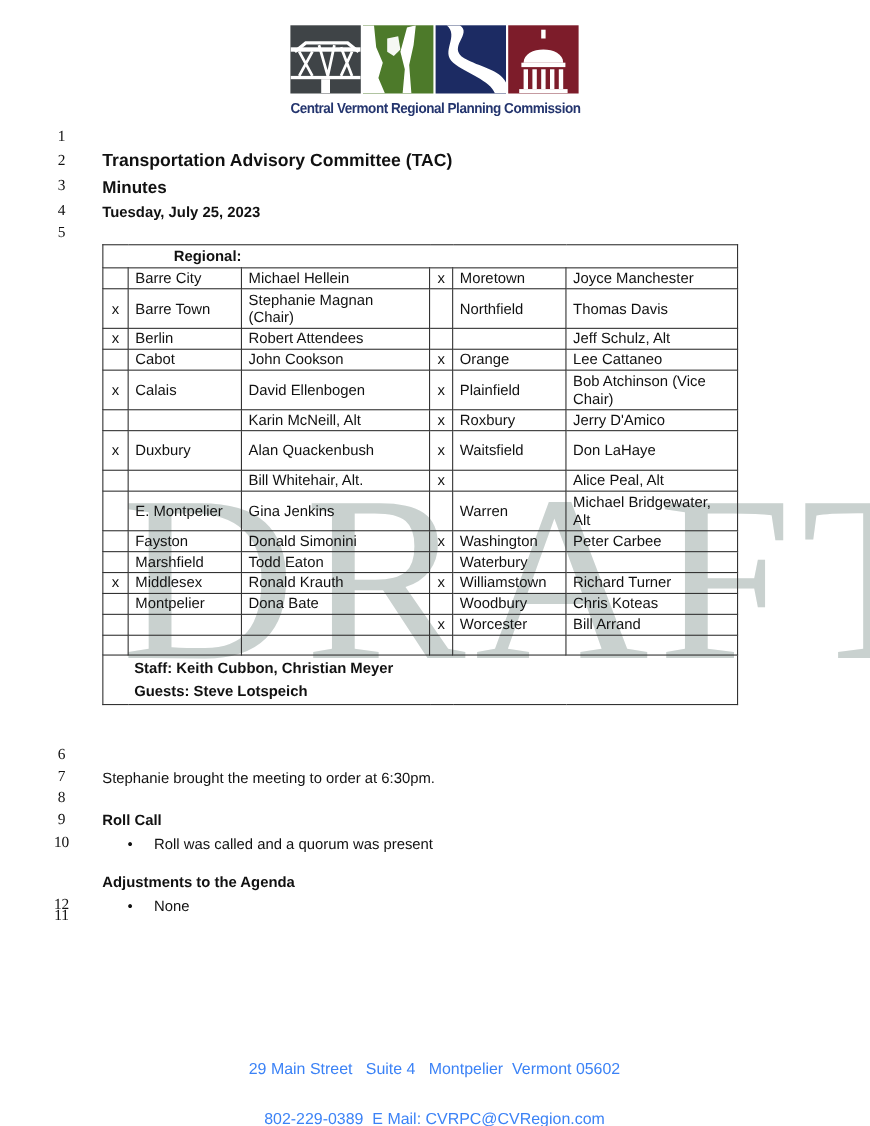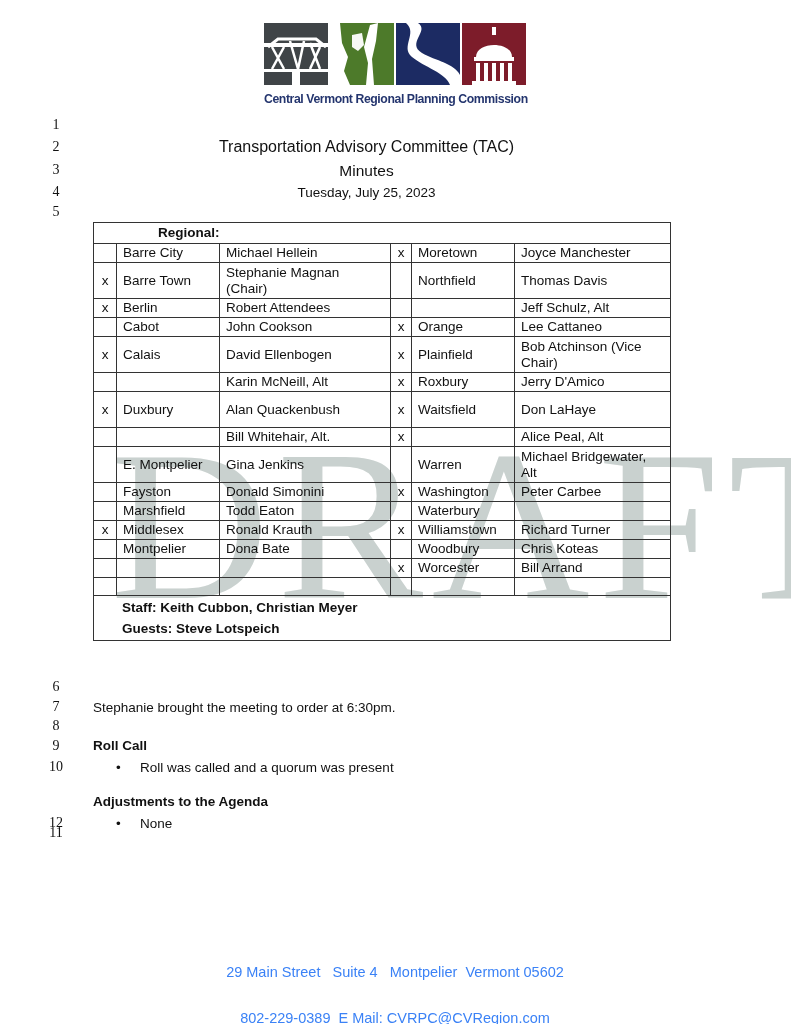--- a/index.html
+++ b/index.html
@@ -6,21 +6,21 @@
   body { width:791px; height:1024px; position:relative; overflow:hidden;
          font-family:"Liberation Sans", sans-serif; color:#111; }
   .logo { position:absolute; left:264px; top:23px; width:262px; height:90px; }
   .logo .tiles { display:flex; height:62px; gap:2px; }
   .tile { flex:1; position:relative; overflow:hidden; }
   .logo-text { font-family:"Liberation Sans", sans-serif; font-weight:bold;
        color:#24356e; font-size:13.2px; letter-spacing:-0.45px; white-space:nowrap;
        margin-top:6px; text-align:center; transform:scaleX(0.93); transform-origin:left; }
   .ln { position:absolute; left:40px; width:32px; text-align:center;
         font-family:"Liberation Serif", serif; font-size:14px; color:#111; }
-  .title { position:absolute; left:78px; width:577px; text-align:center; font-weight:normal; }
+  .title { position:absolute; left:93px; width:577px; font-weight:bold; }
   .t1 { top:138px; font-size:16px; }
   .t2 { top:162px; font-size:15.5px; }
   .t3 { top:185px; font-size:13.5px; }
   .watermark { position:absolute; left:118px; top:418px; font-family:"Liberation Serif", serif;
         font-size:215px; color:#c9d1cf; letter-spacing:8px; line-height:1; z-index:0;
         transform:scaleX(1.02); }
   table.att { position:absolute; left:93px; top:222px; width:578px; border-collapse:collapse;
         font-size:13.5px; z-index:1; border:1.6px solid #222; }
   table.att td { border:1px solid #333; padding:1px 6px; line-height:16px; vertical-align:middle; }
   td.mk { width:10px; text-align:center; padding:1px 4px; }

